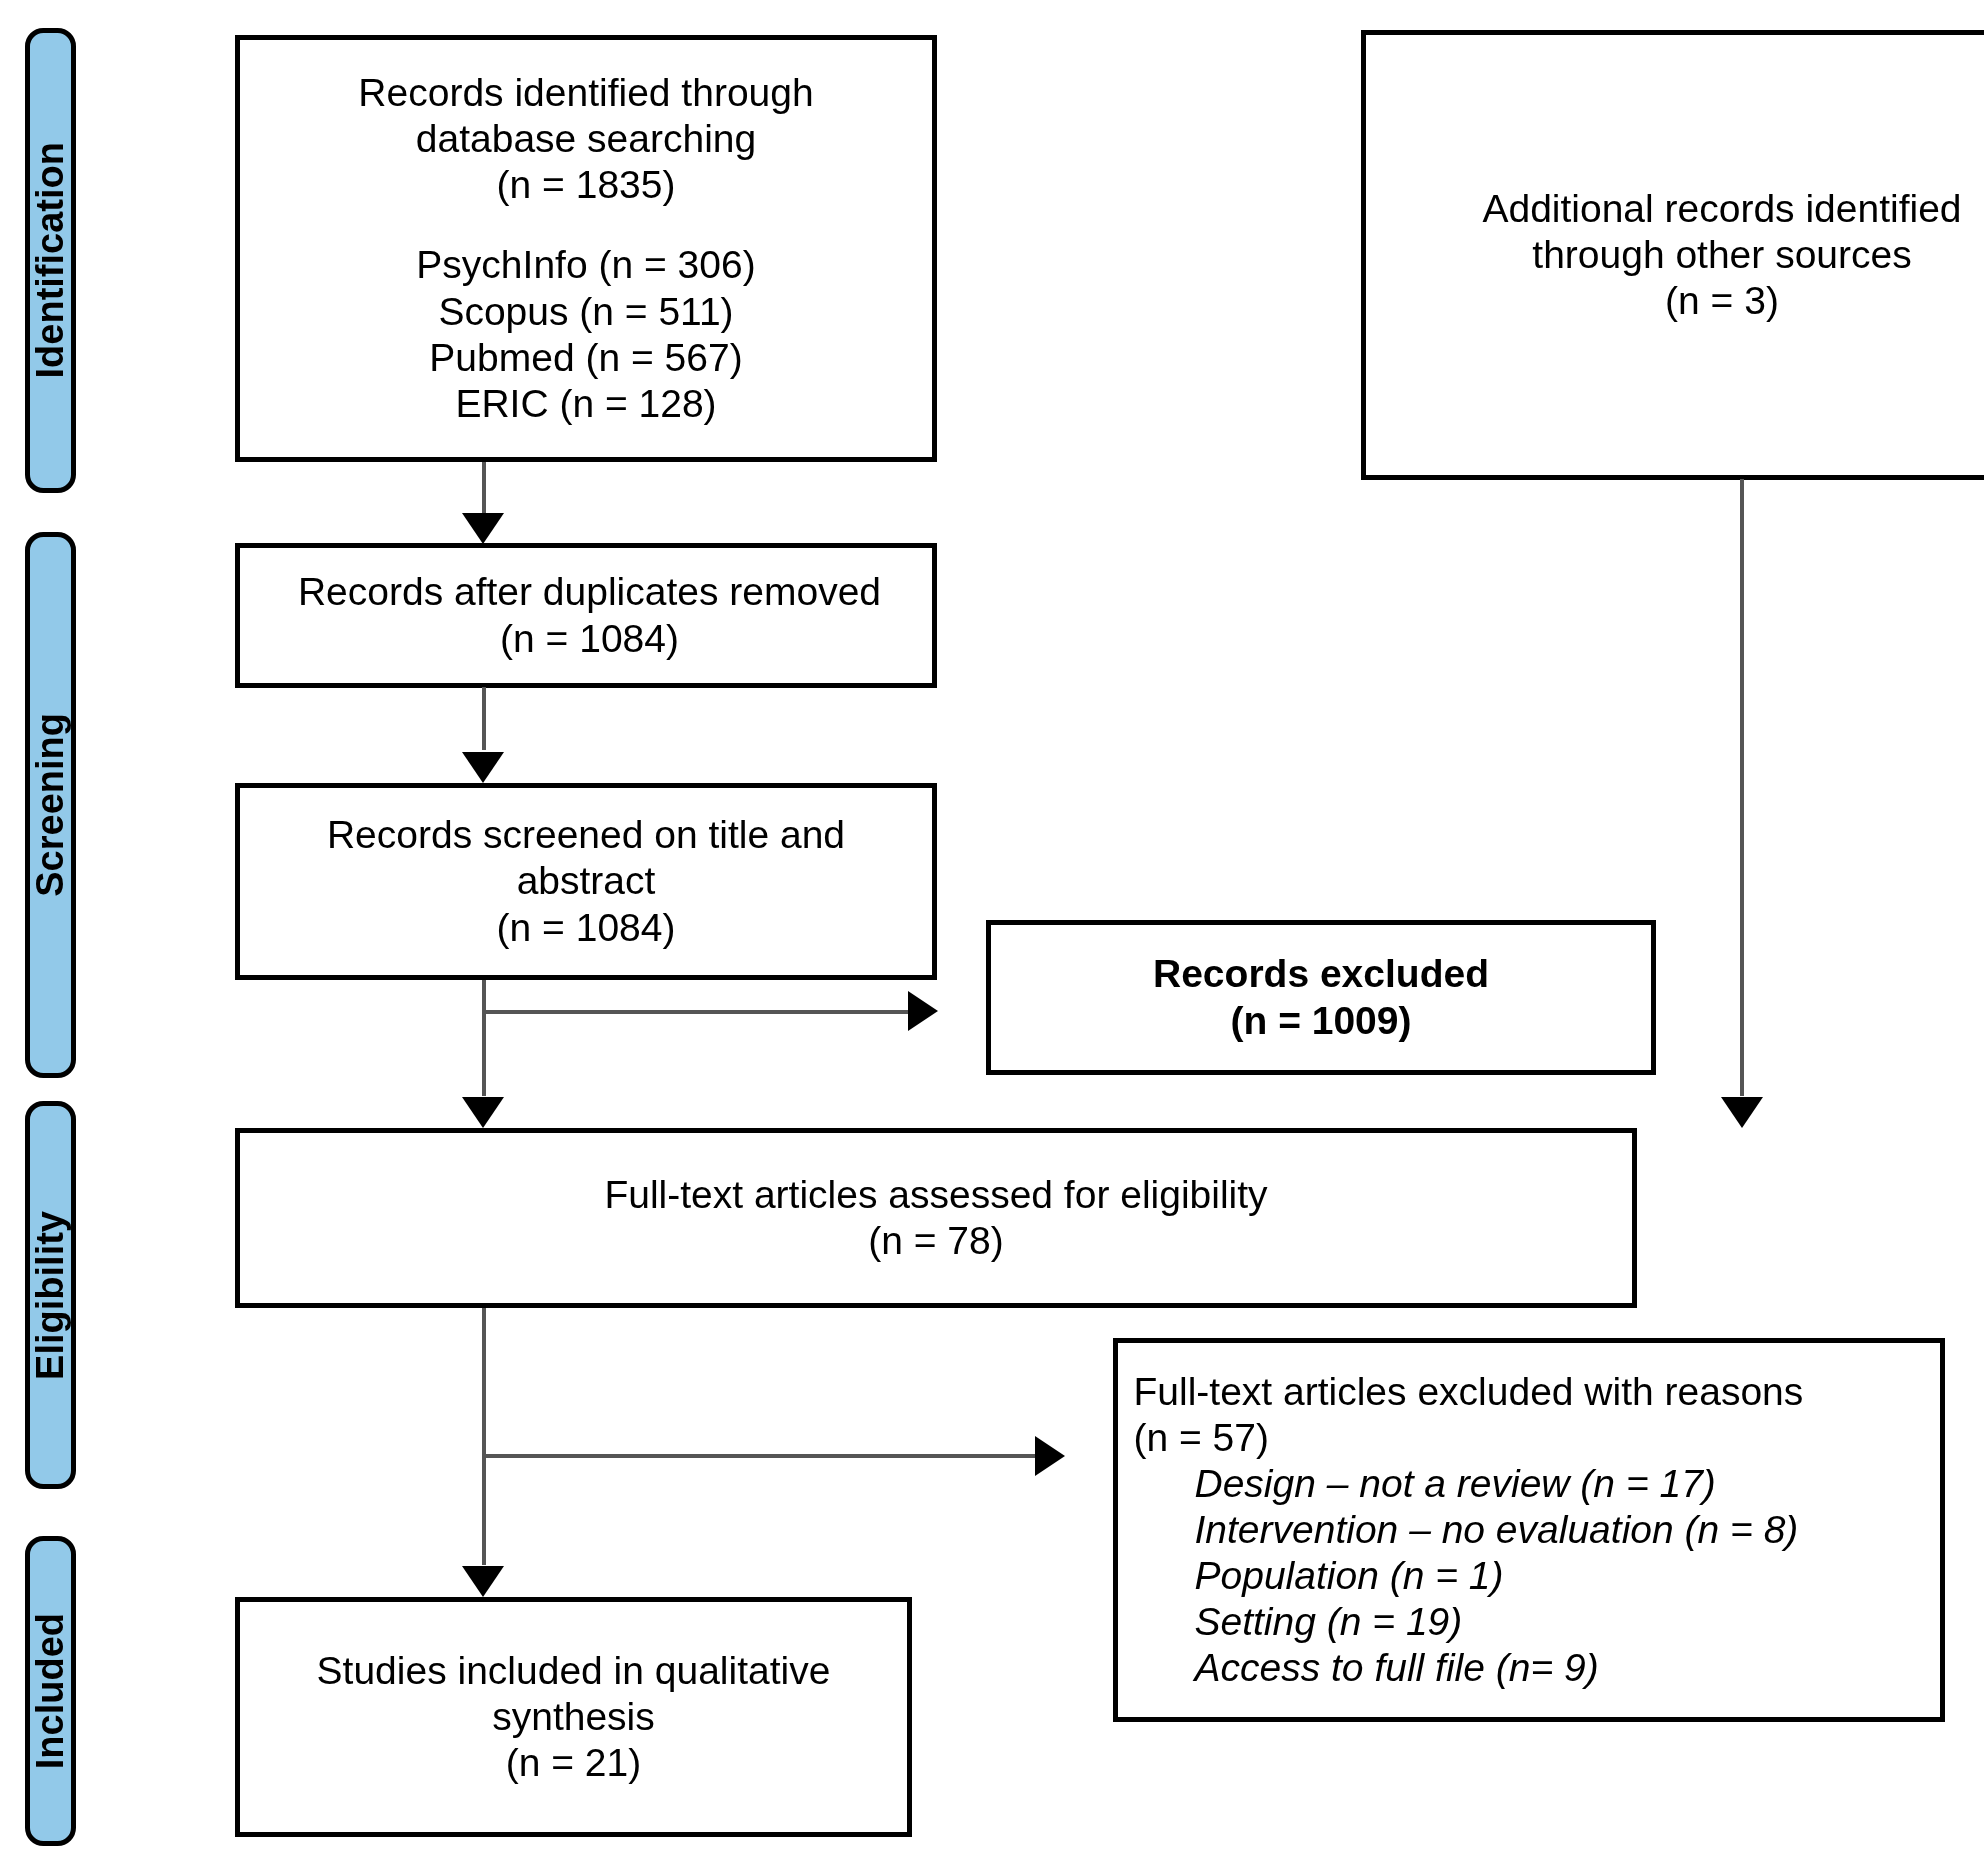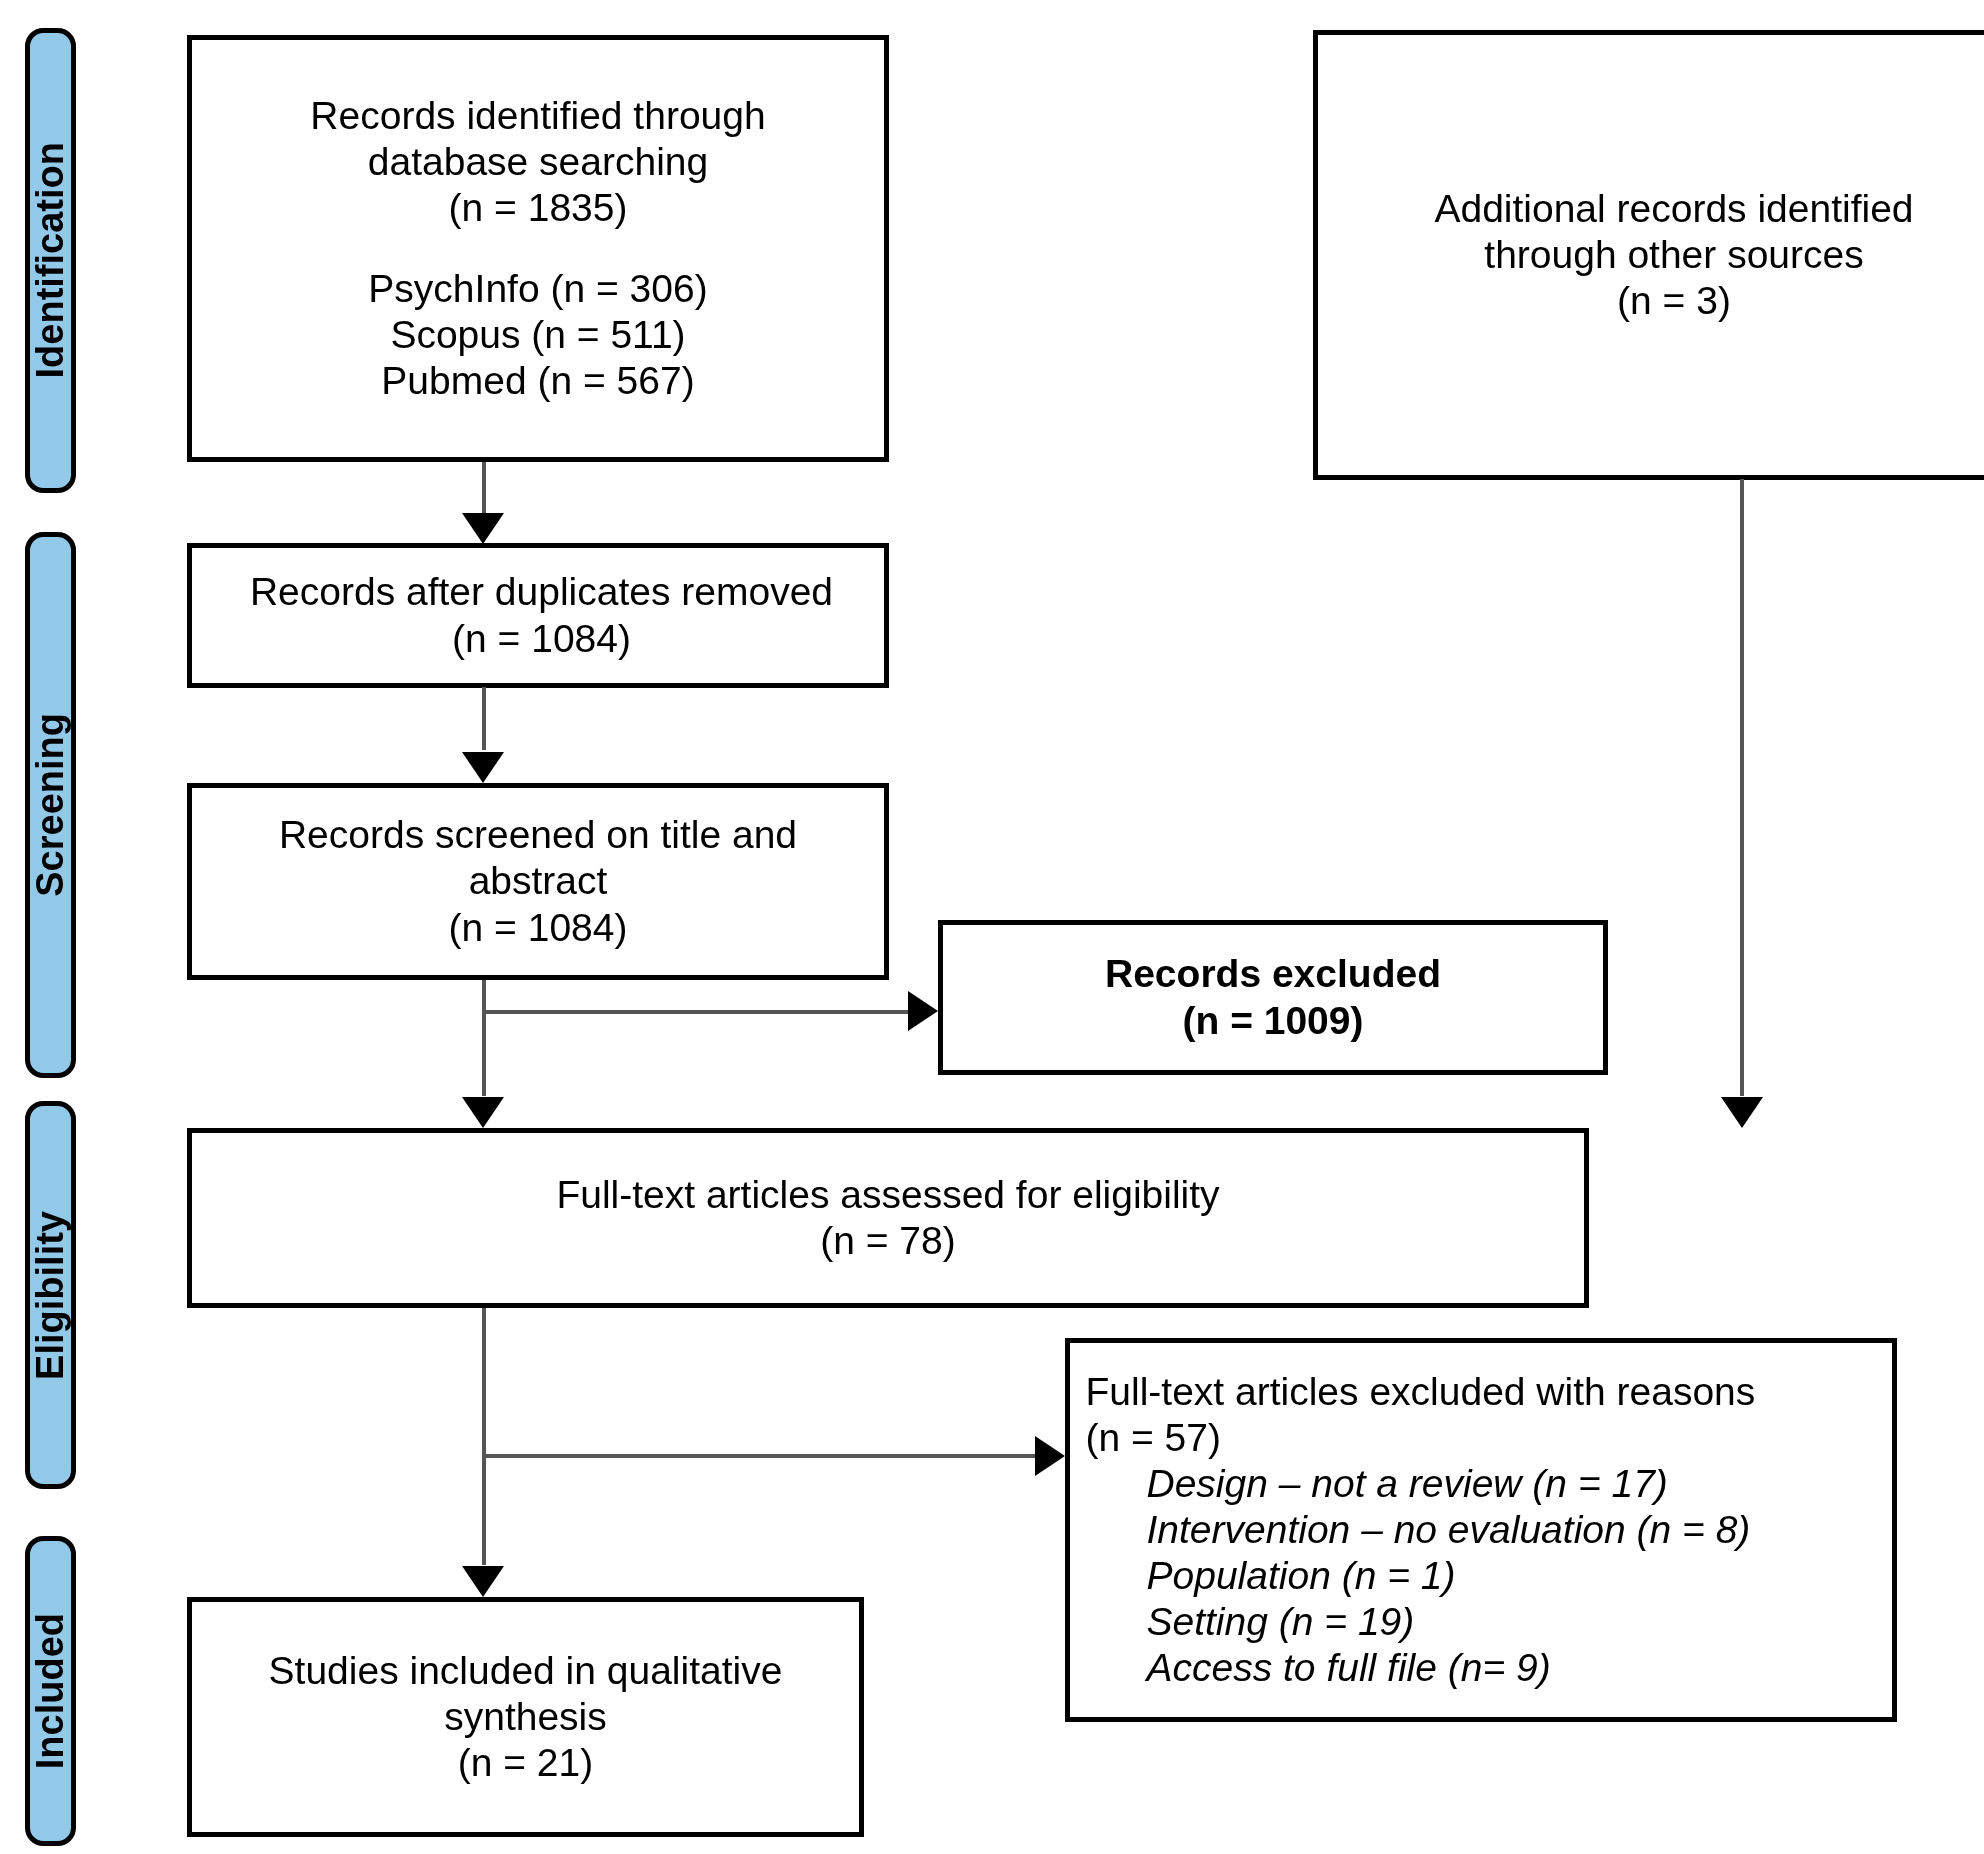--- a/index.html
+++ b/index.html
@@ -44,20 +44,21 @@
     border: 5px solid #000000;
     box-sizing: border-box;
     display: flex;
     flex-direction: column;
     align-items: center;
     justify-content: center;
     text-align: center;
     color: #000000;
     font-size: 39px;
     line-height: 1.18;
+    margin-left: 48px;
   }
   .box.left-align {
     align-items: center;
     text-align: left;
   }
   .box .pad {
     padding: 0 18.3px;
     width: 100%;
     box-sizing: border-box;
   }
@@ -121,20 +122,21 @@
 
   <div class="box" style="left:187px; top:35px; width:702px; height:427px;">
     <div class="pad">
       <span class="ln">Records identified through</span>
       <span class="ln">database searching</span>
       <span class="ln">(n = 1835)</span>
       <span class="spacer"></span>
       <span class="ln">PsychInfo (n = 306)</span>
       <span class="ln">Scopus (n = 511)</span>
       <span class="ln">Pubmed (n = 567)</span>
+      <span class="ln">ERIC (n = 128)</span>
     </div>
   </div>
 
   <div class="box" style="left:1313px; top:30px; width:722px; height:450px;">
     <div class="pad">
       <span class="ln">Additional records identified</span>
       <span class="ln">through other sources</span>
       <span class="ln">(n = 3)</span>
     </div>
   </div>

